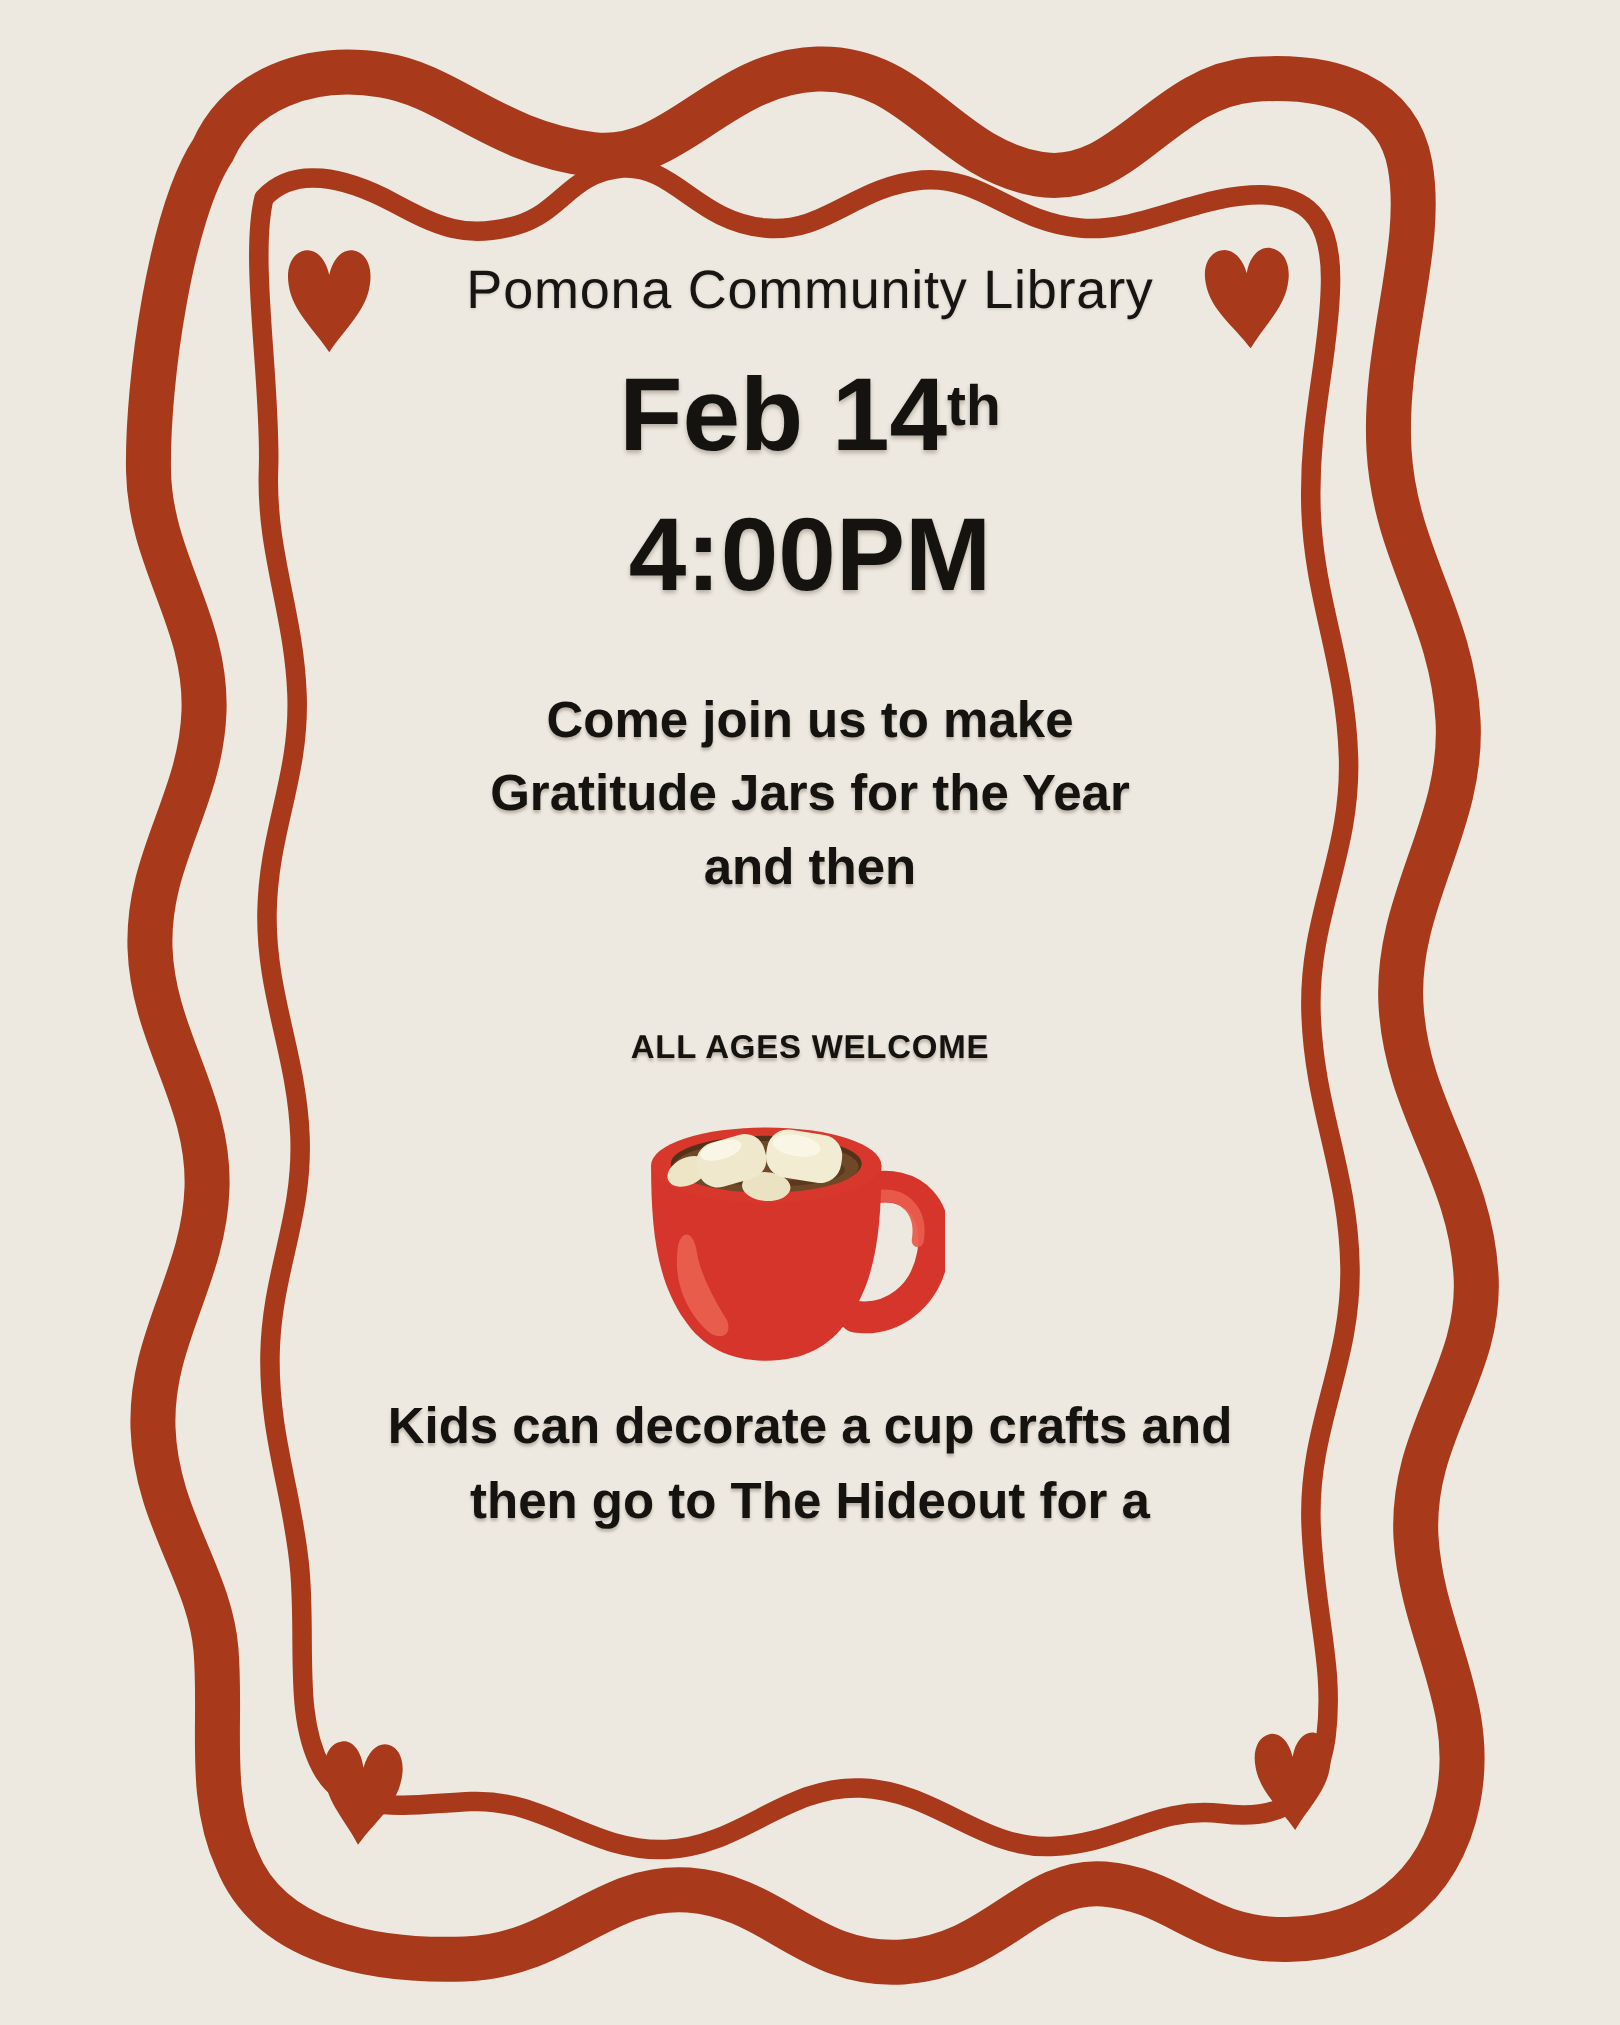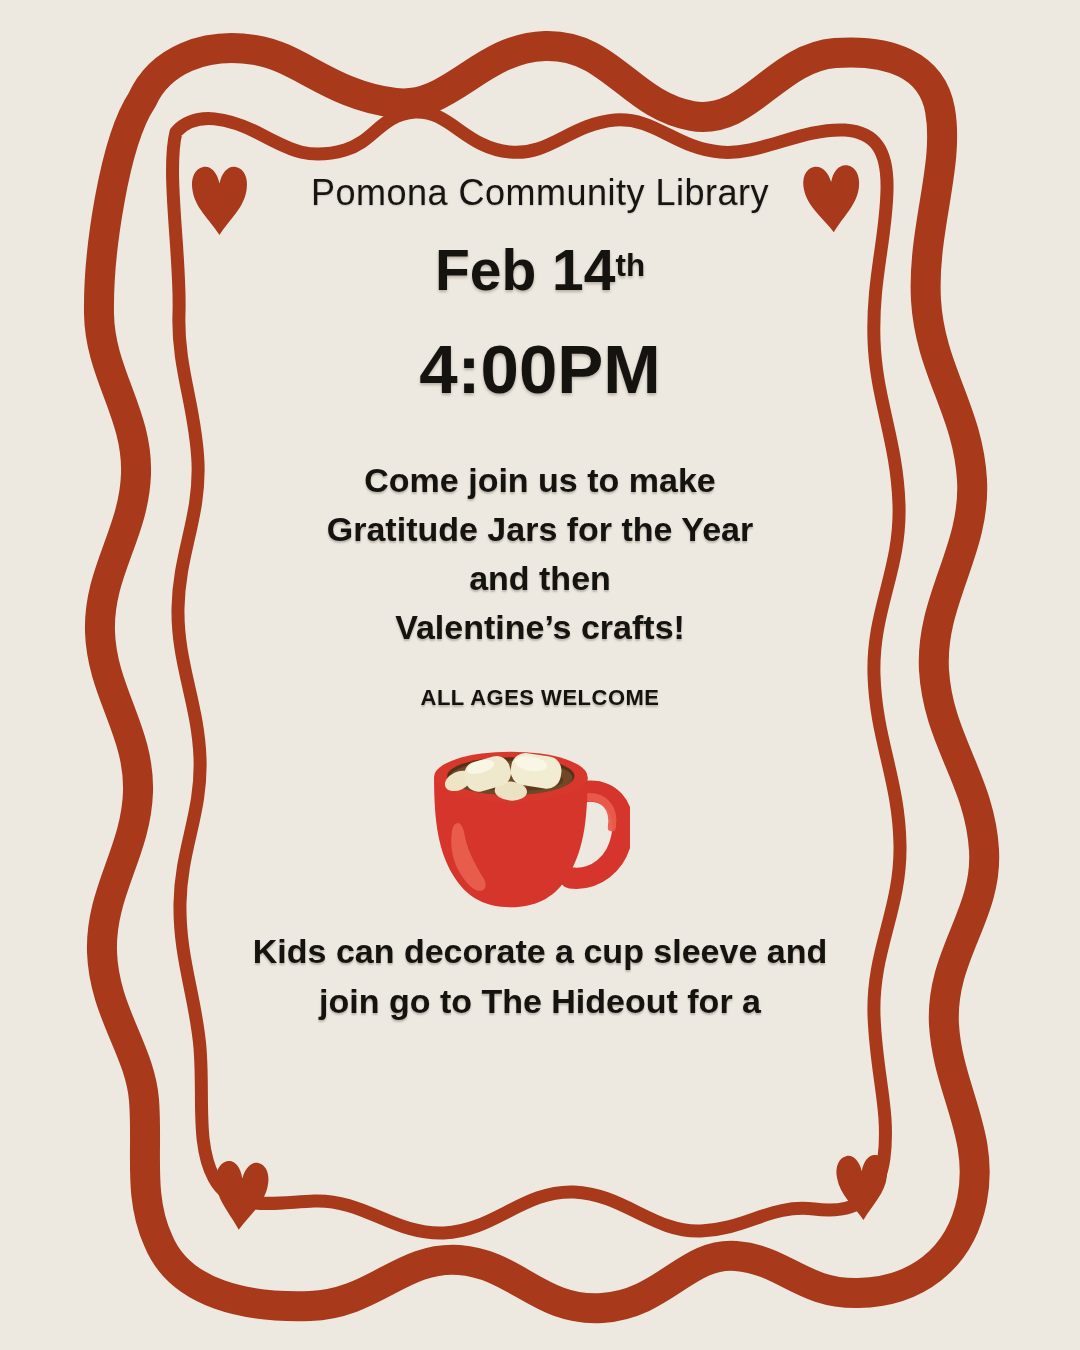--- a/index.html
+++ b/index.html
@@ -16,21 +16,21 @@
   .border-svg { width: 1080px; height: 1350px; }
   .txt { position: absolute; left: 0; width: 1080px; text-align: center; }
   .org-title {
     top: 172px;
     font-size: 36px; font-weight: 400; letter-spacing: 0.5px;
     color: #171513;
     text-shadow: 0 1px 2px rgba(40,25,10,0.18);
   }
   .event-date {
     top: 242px;
-    font-size: 57px; font-weight: 700; line-height: 1;
+    font-size: 69px; font-weight: 700; line-height: 1;
     text-shadow: 0 2px 3px rgba(40,25,10,0.28);
   }
   .event-date sup {
     font-size: 0.55em; font-weight: 700;
     vertical-align: baseline; position: relative; top: -0.45em;
   }
   .event-time {
     top: 335px;
     font-size: 69px; font-weight: 700; line-height: 1;
     text-shadow: 0 2px 3px rgba(40,25,10,0.28);
@@ -131,21 +131,20 @@
   <div class="txt org-title">Pomona Community Library</div>
 
   <div class="txt event-date"><span>Feb 14</span><sup>th</sup></div>
 
   <div class="txt event-time">4:00PM</div>
 
   <div class="txt description">
     <div>Come join us to make</div>
     <div>Gratitude Jars for the Year</div>
     <div>and then</div>
-    <div>Valentine’s crafts!</div>
   </div>
 
   <div class="txt audience">ALL AGES WELCOME</div>
 
   <svg class="mug" viewBox="0 0 200 175" aria-hidden="true">
 
     <g>
       <path d="M146,42 C182,33 197,58 192,85 C187,113 165,129 141,126" fill="none" stroke="#D5352A" stroke-width="21" stroke-linecap="round"></path>
       <path d="M151,47 C175,42 185,58 182,76" fill="none" stroke="#EA5C4B" stroke-width="8" stroke-linecap="round" opacity="0.95"></path>
     </g>
@@ -167,17 +166,17 @@
       <ellipse cx="30" cy="30" rx="14" ry="9" transform="rotate(-25 30 30)" fill="#EDE5C6"></ellipse>
       <ellipse cx="82" cy="40" rx="16" ry="9.5" transform="rotate(4 82 40)" fill="#EAE2C2"></ellipse>
       <rect x="36" y="8" width="46" height="30" rx="13" transform="rotate(-16 59 23)" fill="#EFE8CD"></rect>
       <rect x="82" y="4" width="50" height="32" rx="14" transform="rotate(9 107 20)" fill="#F2ECD3"></rect>
       <ellipse cx="52" cy="16" rx="14" ry="6" transform="rotate(-16 52 16)" fill="#FBF7E8" opacity="0.9"></ellipse>
       <ellipse cx="102" cy="13" rx="16" ry="7" transform="rotate(9 102 13)" fill="#FBF7E8" opacity="0.9"></ellipse>
     </g>
   </svg>
 
   <div class="txt footer-text">
-    <div>Kids can decorate a cup sleeve and</div>
-    <div>join go to The Hideout for a</div>
+    <div>Kids can decorate a cup crafts and</div>
+    <div>then go to The Hideout for a</div>
   </div>
 
 </div>
 
 </body></html>

